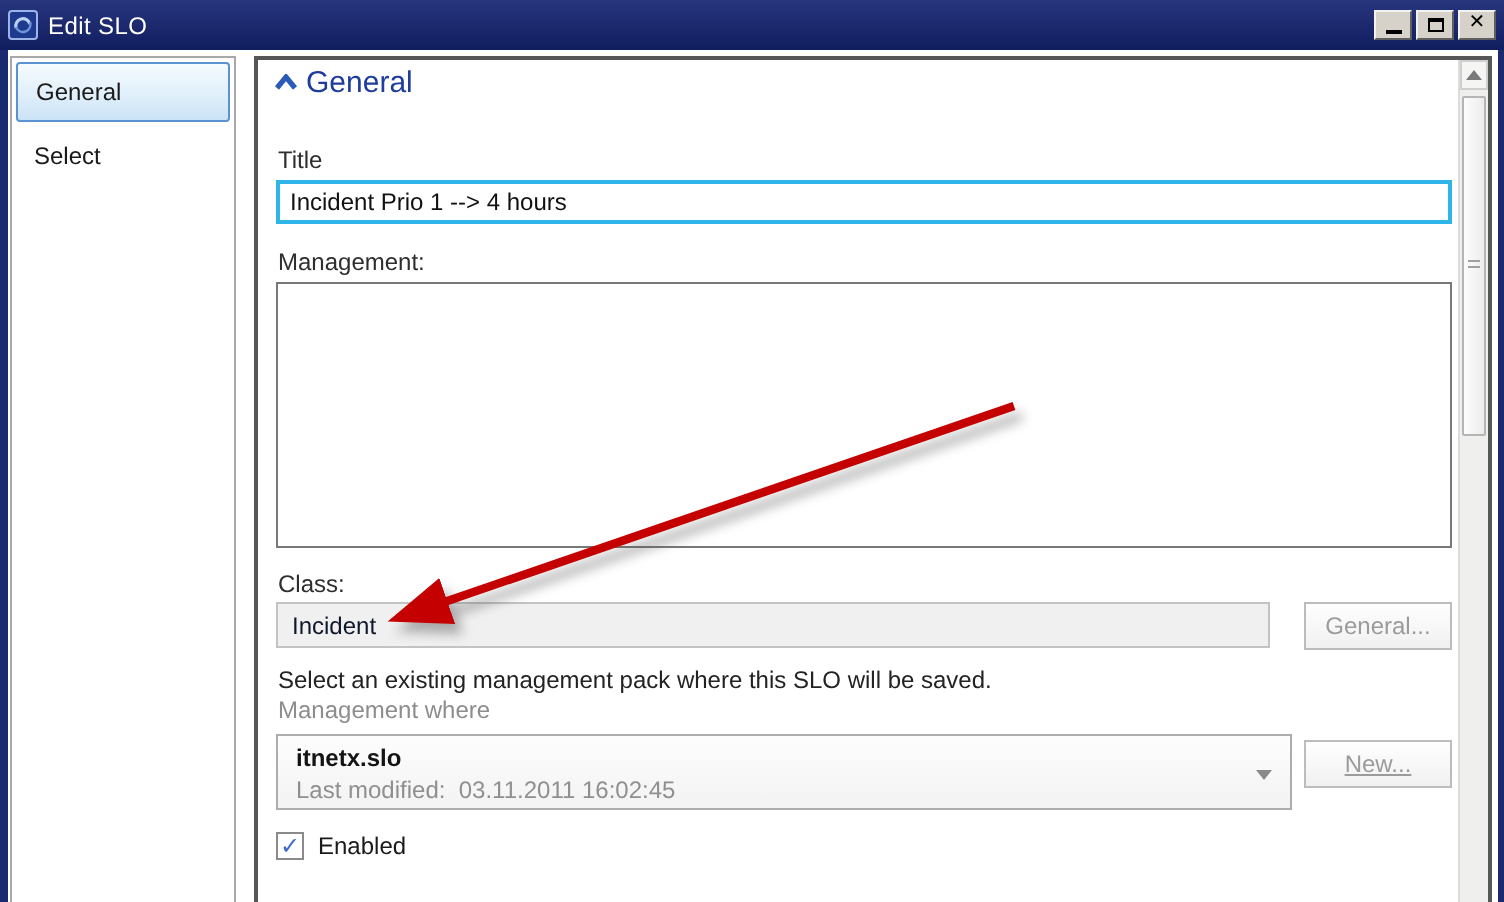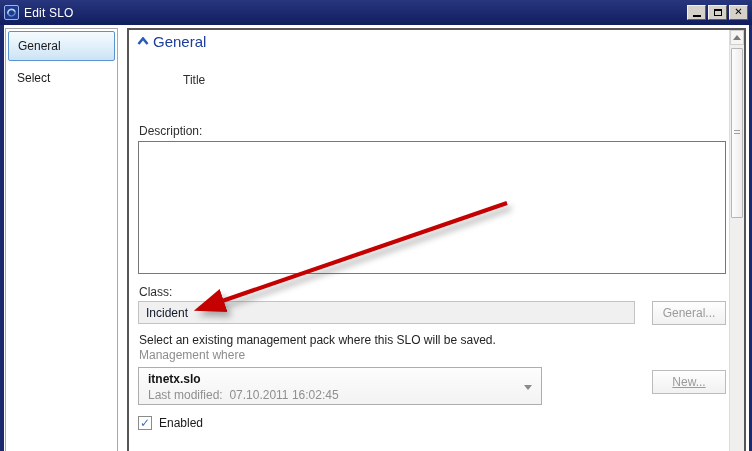--- a/index.html
+++ b/index.html
@@ -55,21 +55,21 @@
 
   .btn { position:absolute; width:74px; height:24px; background:linear-gradient(#fefefe,#f1f1f1);
     border:1px solid #bcbcbc; color:#9b9b9b; font:12px "Liberation Sans","DejaVu Sans",sans-serif;
     text-align:center; line-height:22px; cursor:default; }
   .btn-browse { left:523px; top:271px; }
   .btn-new { left:523px; top:340px;text-decoration:underline; }
 
   .mp-instruction { position:absolute; left:10px; top:303px; color:#232323; font-size:12px; }
   .mp-label { position:absolute; left:10px; top:318px; color:#8d8d8d; font-size:12px; }
 
-  .mp-dropdown { position:absolute; left:9px; top:337px; width:404px; height:38px;
+  .mp-dropdown { position:absolute; left:9px; top:337px; width:508px; height:38px;
     border:1px solid #adadad; background:linear-gradient(#fdfdfd,#f3f3f3); padding:3px 9px; cursor:default; }
   .mp-name { font-size:12px; color:#141414; font-weight:bold; line-height:16px; }
   .mp-meta { font-size:12px; color:#8f8f8f; line-height:16px; white-space:pre; }
   .caret-icon { position:absolute; right:9px; top:17px; width:0; height:0;
     border-left:4px solid transparent; border-right:4px solid transparent; border-top:5px solid #8a8a8a; }
 
   .checkbox-row { position:absolute; left:9px; top:386px; display:flex; align-items:center; gap:7px; }
   .checkbox { width:14px; height:14px; border:1px solid #8a8a8a; background:#fff;
     display:flex; align-items:center; justify-content:center; color:#3b6cc7; font-size:12px;
     font-weight:bold; line-height:1; cursor:default; }
@@ -129,35 +129,36 @@
 
   <div class="main-panel">
 
     <div class="section-header">
       <svg class="chevron-icon" viewBox="0 0 12 9">
         <polyline points="1.5,7 6,1.5 10.5,7" fill="none" stroke="#2a5bb8" stroke-width="2.6"></polyline>
       </svg>
       <span class="section-title">General</span>
     </div>
 
-    <div class="fld-label" style="left:10px; top:43px;margin-left:44px;">Title</div>
+    <div class="fld-label" style="left:10px; top:43px;">Title</div>
+    <input class="title-input" type="text" value="Incident Prio 1 --&gt; 4 hours" style="">
 
-    <div class="fld-label" style="left:10px; top:94px;">Description:</div>
+    <div class="fld-label" style="left:10px; top:94px;">Management:</div>
     <textarea class="desc-box" style=""></textarea>
 
     <div class="fld-label" style="left:10px; top:255px;">Class:</div>
     <input class="class-input" type="text" disabled="" value="Incident" style="">
     <div class="btn btn-browse">General...</div>
 
     <div class="mp-instruction">Select an existing management pack where this SLO will be saved.</div>
     <div class="mp-label">Management where</div>
 
     <div class="mp-dropdown">
       <div class="mp-name">itnetx.slo</div>
-      <div class="mp-meta">Last modified:  07.10.2011 16:02:45</div>
+      <div class="mp-meta">Last modified:  03.11.2011 16:02:45</div>
       <div class="caret-icon"></div>
     </div>
     <div class="btn btn-new">New...</div>
 
     <div class="checkbox-row">
       <div class="checkbox">
         <span>✓</span>
       </div>
       <span class="checkbox-label">Enabled</span>
     </div>

